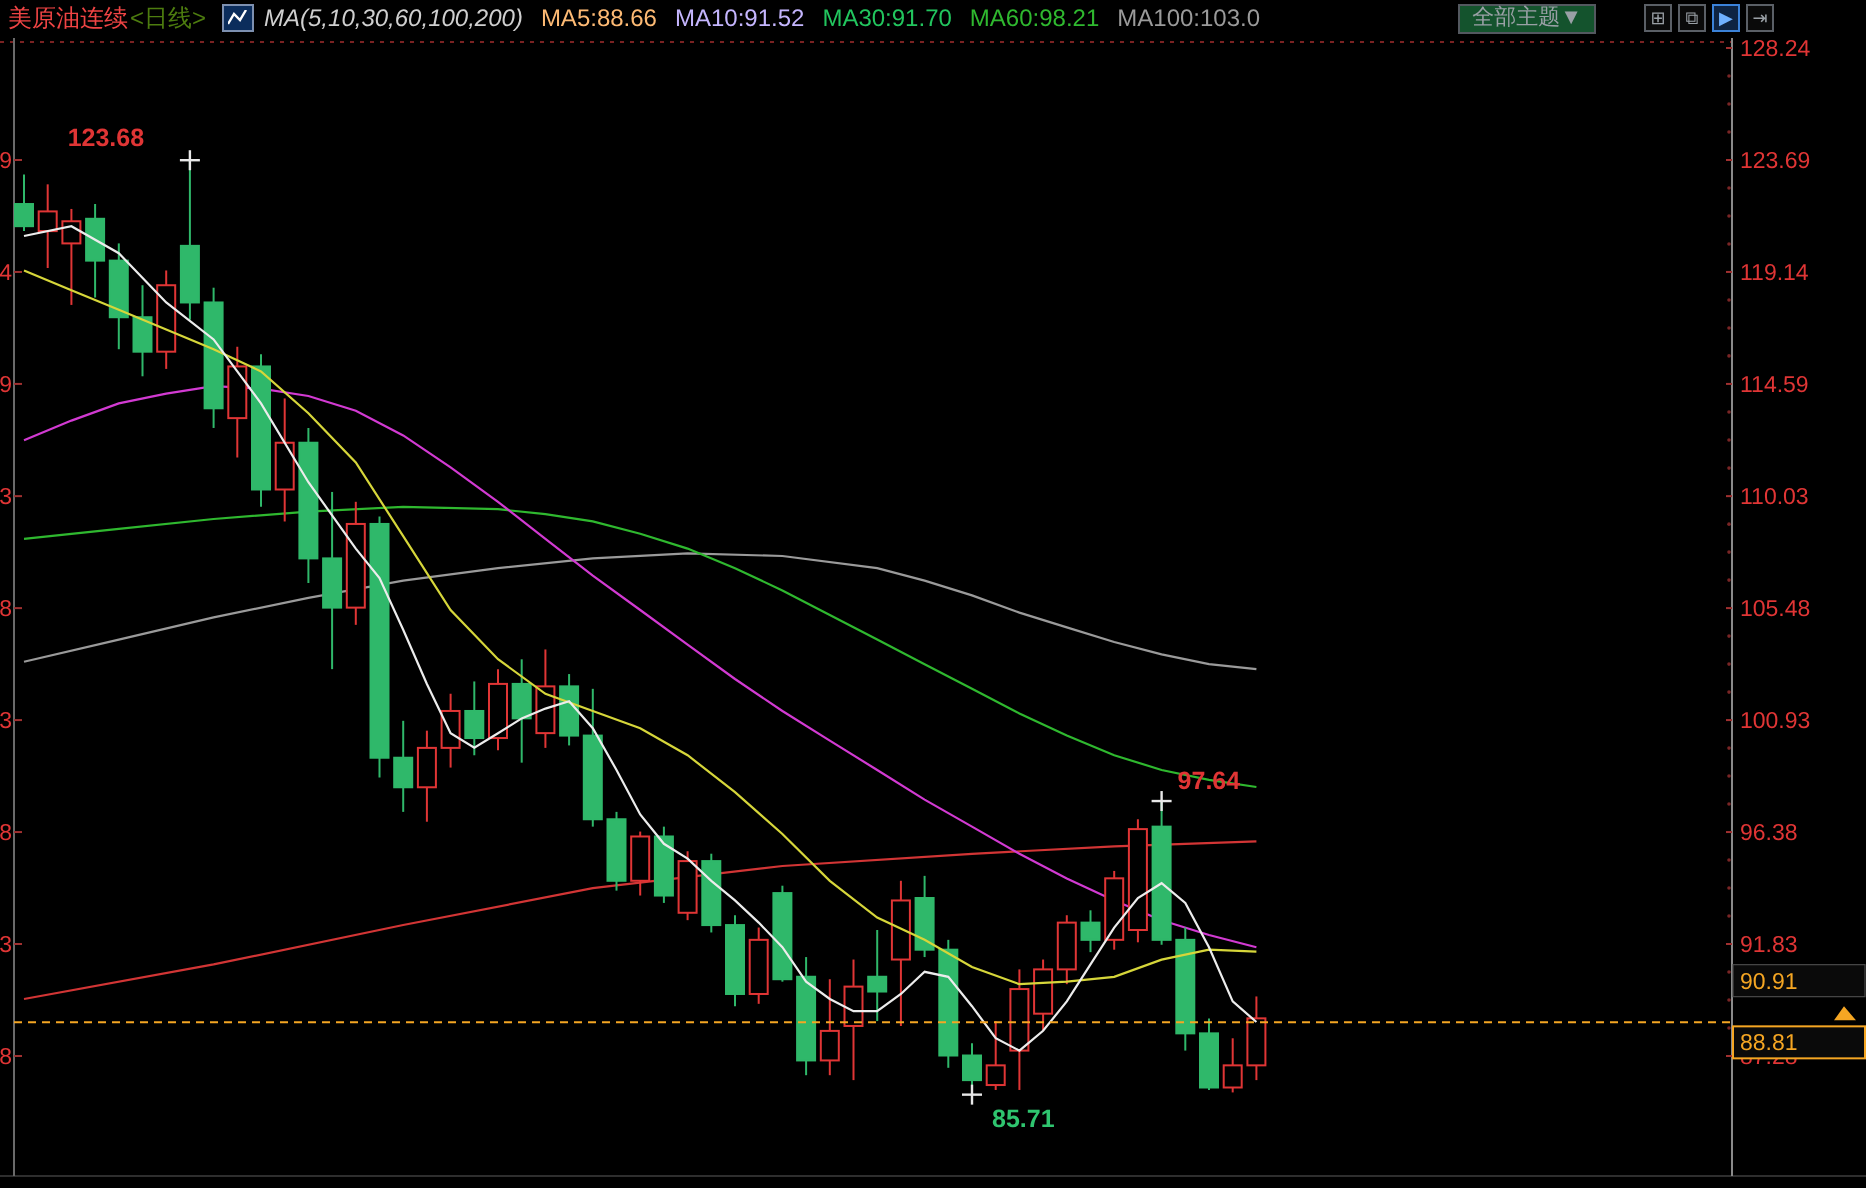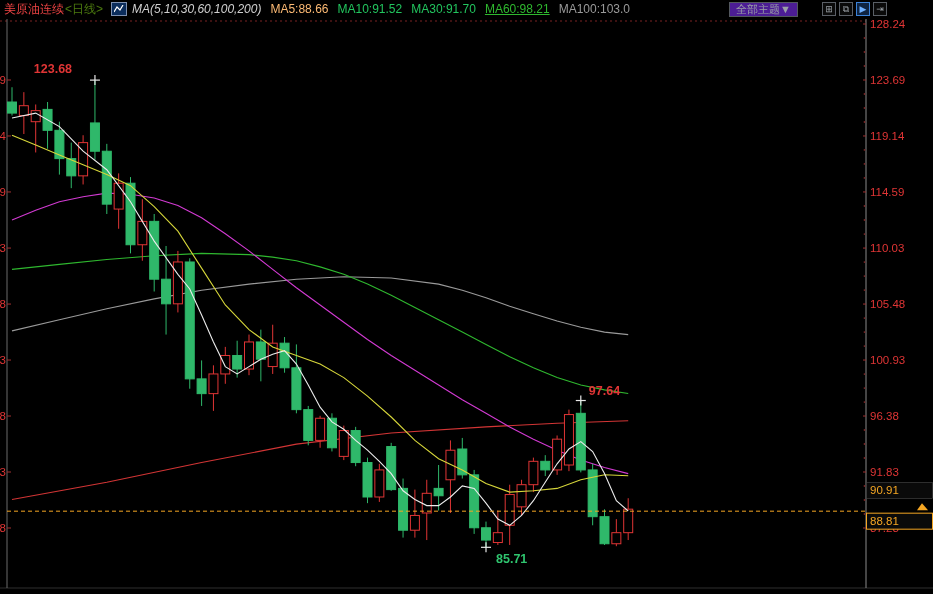--- a/index.html
+++ b/index.html
@@ -7,21 +7,21 @@
        font-family:"Liberation Sans",sans-serif;}
   .hdr{position:absolute;top:0;left:0;width:933px;height:18px;display:flex;
        align-items:center;z-index:3;font-size:12px;white-space:nowrap;}
   .sym{color:#ef4444;margin-left:4px;}
   .per{color:#4d7c0f;margin-left:1px;}
   .mini-ind{width:14px;height:12px;margin-left:8px;display:inline-flex;align-items:center;
        justify-content:center;background:#0b2d5c;border:1px solid #7d90b0;cursor:pointer;}
   .mas{color:#cfcfcf;margin-left:5px;font-style:italic;}
   #ma-values span{margin-left:9px;}
   .sp{flex:1;}
-  .dd{background:#4c1d95;border:1px solid #53585f;color:#9aa0a6;font-size:11px;
+  .dd{background:#14532d;border:1px solid #53585f;color:#9aa0a6;font-size:11px;
       height:15px;line-height:13px;padding:0 6px;margin-right:24px;cursor:pointer;
       font-family:"Liberation Sans",sans-serif;}
   .icons{display:flex;gap:3px;margin-right:46px;}
   .icons button{width:14px;height:14px;padding:0;background:#0a0a0a;border:1px solid #5a5f66;
       color:#9aa0a6;font-size:9px;line-height:12px;cursor:pointer;display:flex;
       align-items:center;justify-content:center;font-family:"Liberation Sans",sans-serif;}
   .icons button.active{border-color:#3b82d8;background:#0e2442;color:#6fb1ff;}
   #chart-wrap{position:absolute;top:0;left:0;z-index:1;}
 </style>
 </head>
@@ -246,21 +246,21 @@
 
 <div class="hdr">
   <span class="sym">美原油连续</span>
   <span class="per">&lt;日线&gt;</span>
   <span class="mini-ind">
     <svg width="10" height="8">
       <polyline points="0,7 3,2 6,5 9,0" fill="none" stroke="#fff" stroke-width="1.2"></polyline>
     </svg>
   </span>
   <span class="mas">MA(5,10,30,60,100,200)</span>
-  <span id="ma-values"><span style="color: #fdba74;">MA5:88.66</span><span style="color: #22c55e;">MA10:91.52</span><span style="color: #22c55e;">MA30:91.70</span><span style="color: rgb(47, 184, 47); text-decoration: underline;">MA60:98.21</span><span style="color: rgb(154, 154, 154);">MA100:103.0</span></span>
+  <span id="ma-values"><span style="color: #fdba74;">MA5:88.66</span><span style="color: #c4b5fd;">MA10:91.52</span><span style="color: #22c55e;">MA30:91.70</span><span style="color: rgb(47, 184, 47);">MA60:98.21</span><span style="color: rgb(154, 154, 154);">MA100:103.0</span></span>
   <span class="sp"></span>
   <button class="dd">全部主题▼</button>
   <span class="icons">
     <button>⊞</button>
     <button>⧉</button>
     <button class="active">▶</button>
     <button>⇥</button>
   </span>
 </div>
 

